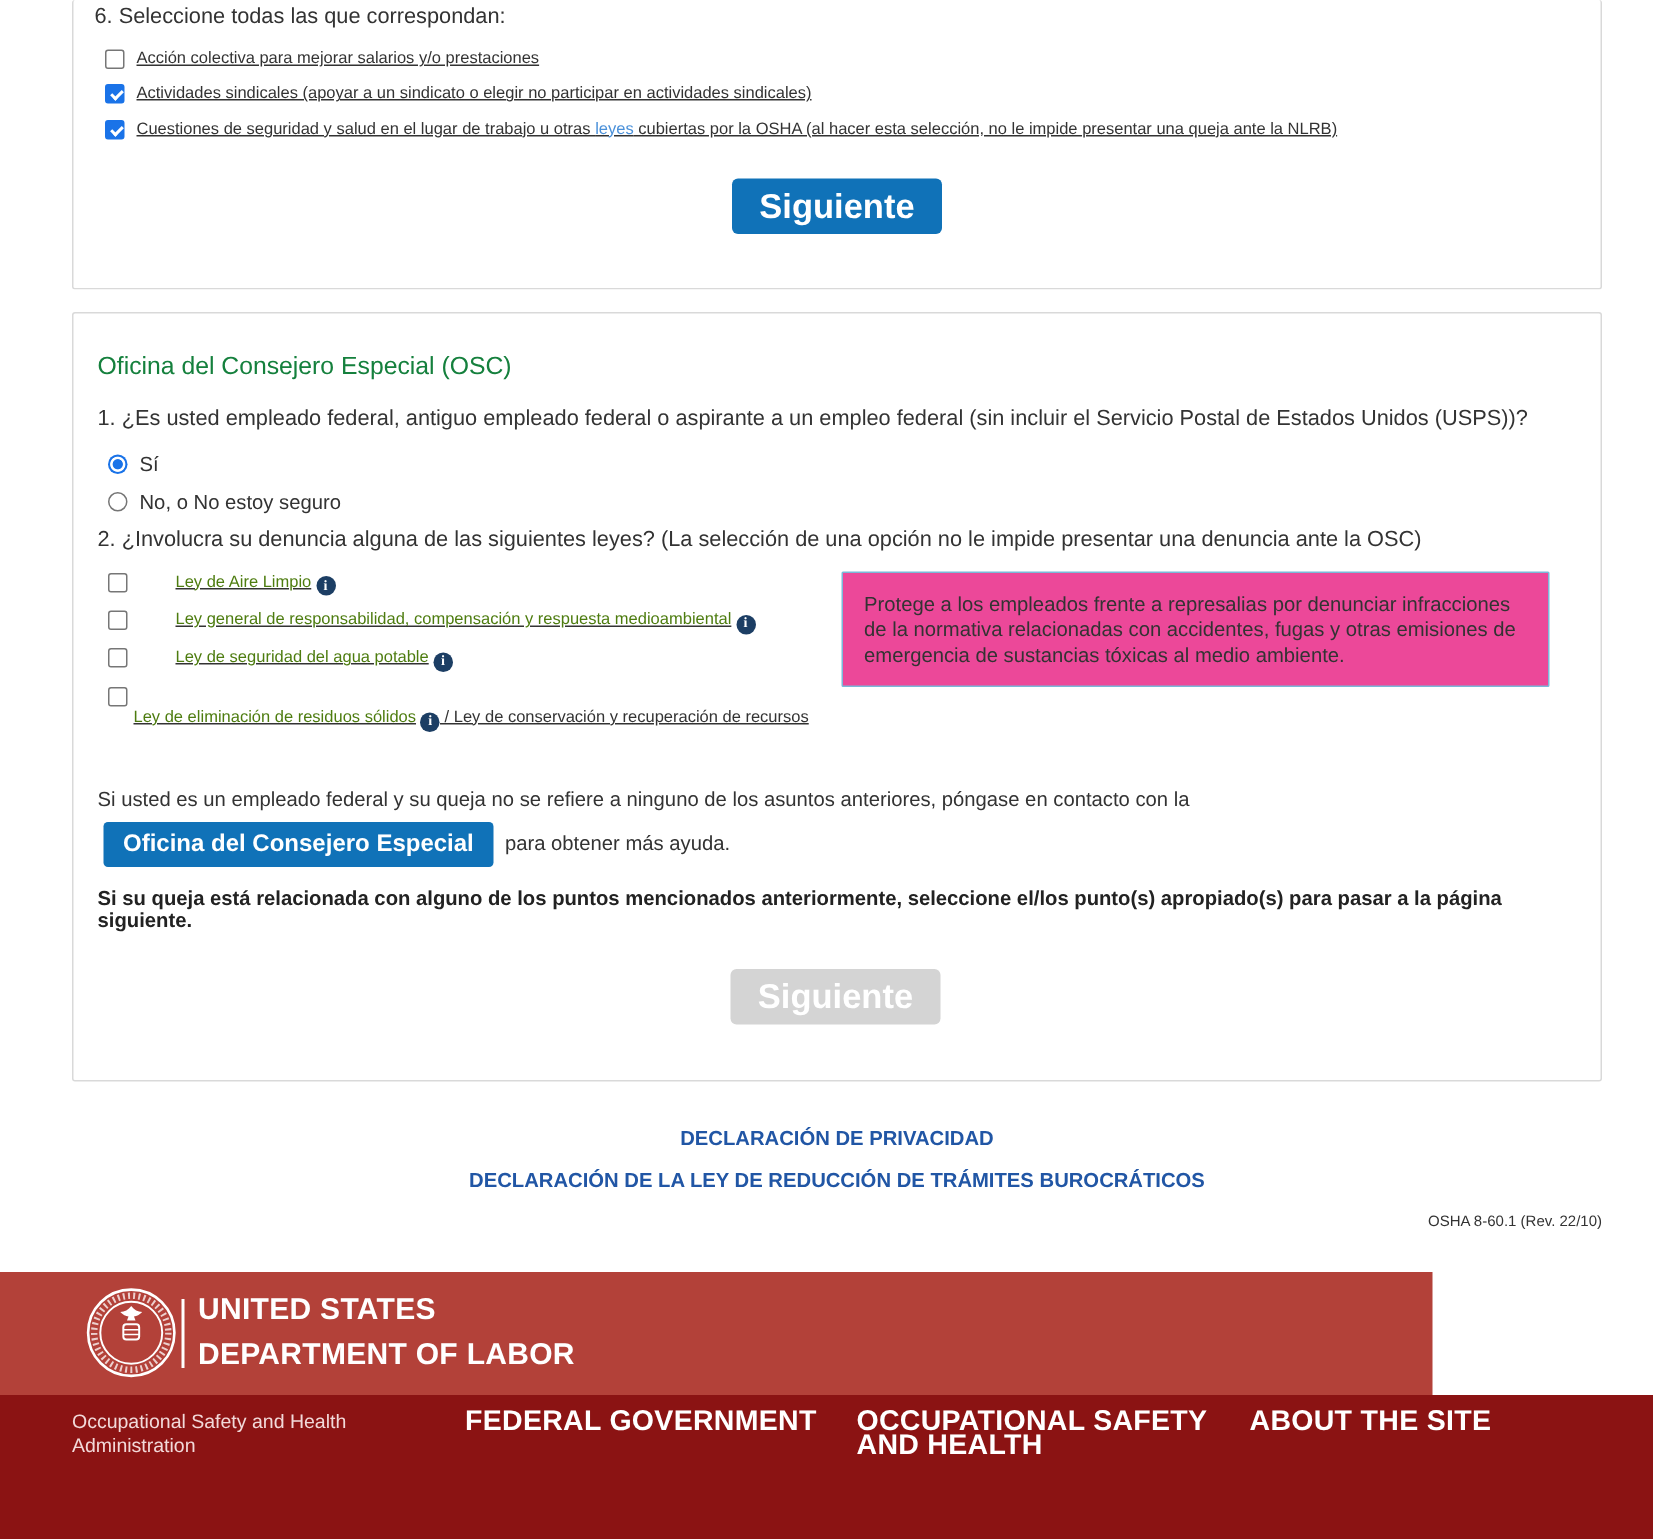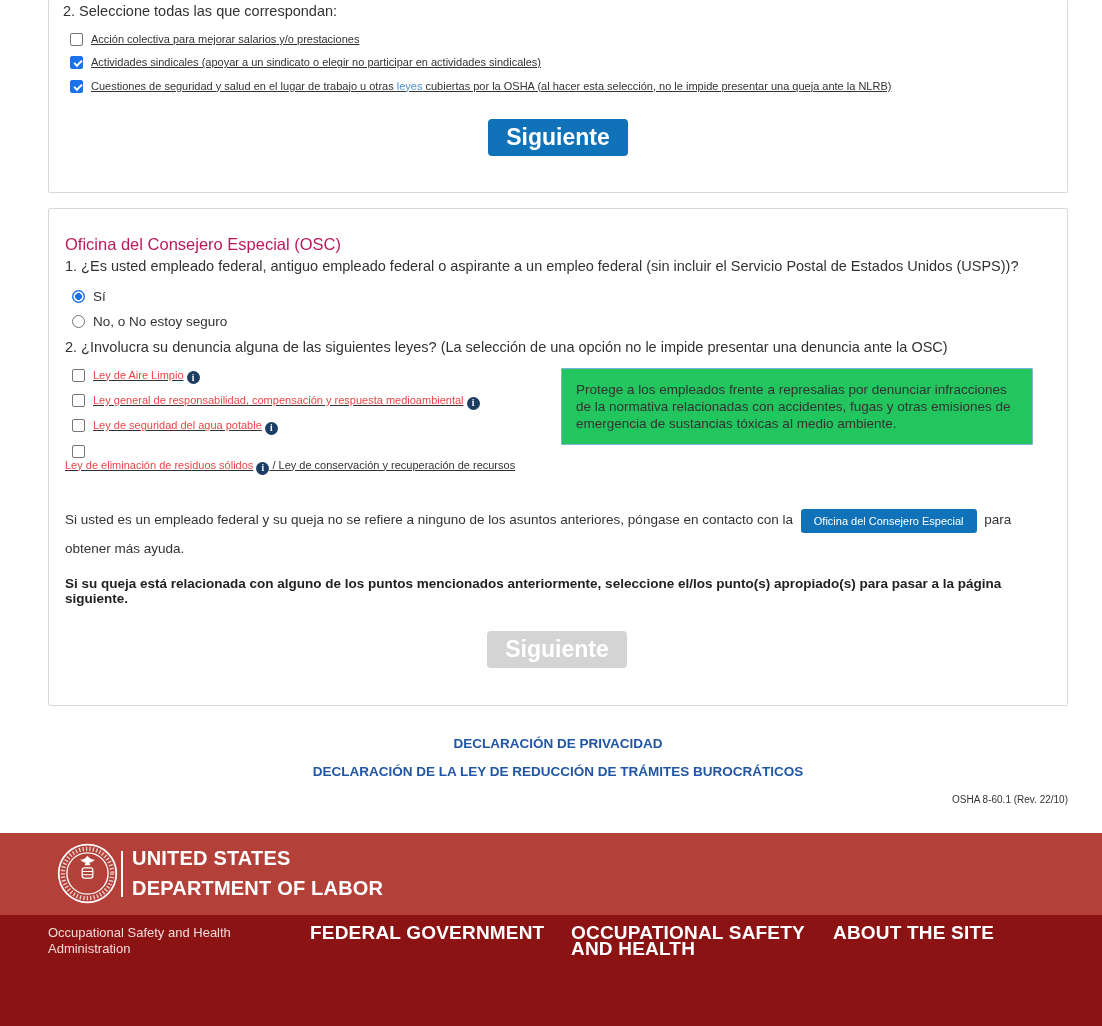--- a/index.html
+++ b/index.html
@@ -23,80 +23,80 @@
   .cb.checked { background:#1a73e8; border-color:#1a73e8; }
   .cb.checked::after { content:""; position:absolute; left:2.5px; top:3px; width:6px; height:3px;
         border-left:2px solid #fff; border-bottom:2px solid #fff; transform:rotate(-45deg); }
 
   .radio { flex:0 0 auto; width:13px; height:13px; margin:1px 8px 0 7px; border-radius:50%;
         border:1px solid #757575; background:#fff; cursor:pointer; }
   .radio.checked { border:none;
         background:radial-gradient(circle, #1a73e8 0 34%, #fff 40% 52%, #1a73e8 58% 100%); }
 
   a.inline-link { color:#4a90d9; text-decoration:none; cursor:pointer; }
-  a.law-link { color:#ef4444; text-decoration:none; cursor:pointer; }
+  a.law-link { color:#4d7c0f; text-decoration:none; cursor:pointer;margin-left:24px; }
 
   .info-icon { display:inline-flex; width:13px; height:13px; border-radius:50%; background:#1c3e64;
         color:#fff; font-size:9.5px; font-weight:bold; align-items:center; justify-content:center;
         vertical-align:-2px; margin-left:3px; font-family:"Liberation Serif",serif; }
   .info-icon::after { content:"i"; }
 
   .btn-next { display:block; margin:25px auto 0; min-width:136px; height:37px; padding:0 18px;
         background:#1072b8; border:none; border-radius:4px; color:#fff; font-weight:bold;
         font-size:23px; font-family:inherit; cursor:pointer; }
   .btn-next.disabled { background:#d4d4d4; cursor:default; }
 
-  .sec2-title { font-size:16.5px; font-weight:normal; color:#be185d; margin-bottom:4px; }
+  .sec2-title { font-size:16.5px; font-weight:normal; color:#15803d; margin-bottom:17px; }
   .q1 { margin-bottom:15px; }
   .radio-row { display:flex; align-items:flex-start; font-size:13.5px; margin-bottom:10px;text-align:center; }
   .q2 { margin:6px 0 13px; }
 
   .laws-wrap { display:flex; align-items:flex-start; }
   .laws-col { width:505px; }
   .laws-col .opt-row { margin-bottom:8.5px; }
   .law-label { line-height:1.35; }
   .law-suffix { color:#333; }
 
-  .info-box { width:480px; margin-left:auto; margin-right:16px; background:#22c55e;
+  .info-box { width:480px; margin-left:auto; margin-right:16px; background:#ec4899;
         border:1px solid #7ab8d9; padding:12px 14px; font-size:13.5px; line-height:1.28;
         color:#333; border-radius:1px; }
 
   .osc-para { margin-top:23px; font-size:13.5px; line-height:2.1; }
   .btn-osc { display:inline-block; background:#1072b8; color:#fff; border:none; border-radius:3px;
-        padding:6px 13px; font-size:11px; font-weight:normal; font-family:inherit; cursor:pointer;
+        padding:6px 13px; font-size:16px; font-weight:bold; font-family:inherit; cursor:pointer;
         vertical-align:middle; margin:0 4px; }
   .bold-note { margin-top:13px; font-size:13.5px; font-weight:bold; color:#222; }
 
   .center-link { display:block; text-align:center; color:#2156a5; font-weight:bold; font-size:13.5px;
         text-decoration:none; cursor:pointer; }
   .link-privacy { margin-top:30px; }
   .link-paperwork { margin-top:13px; }
   .form-number { text-align:right; font-size:10px; color:#333; margin-top:15px; }
 
-  .banner { margin-top:28px; width:1102px; height:82px; background:#b34139; display:flex;
+  .banner { margin-top:28px; width:955px; height:82px; background:#b34139; display:flex;
         align-items:center; padding-left:57px; }
   .seal { width:61px; height:61px; flex:0 0 auto; }
   .banner-divider { width:2px; height:46px; background:#fff; margin:0 9px 0 3px; }
   .banner-text { color:#fff; font-weight:bold; font-size:20px; line-height:1.47; letter-spacing:.2px; }
 
   .footer { width:1102px; height:199px; background:#8b1313; padding:10px 0 0 48px; display:flex; }
   .fcol { font-size:13px; line-height:16.6px; }
   .fcol1 { flex:0 0 262px; color:#f2d9d9; }
   .fcol2 { flex:0 0 261px; }
   .fcol3 { flex:0 0 262px; }
   .fcol4 { flex:1 1 auto; }
   .fcol h4 { color:#fff; font-size:19px; font-weight:bold; margin-bottom:10px; letter-spacing:.2px; }
 </style>
 </head>
 <body>
 
 <div class="main">
 
   <section class="box box1">
-    <div class="q-text">2. Seleccione todas las que correspondan:</div>
+    <div class="q-text">6. Seleccione todas las que correspondan:</div>
 
     <div class="opt-row">
       <span class="cb"></span>
       <span>Acción colectiva para mejorar salarios y/o prestaciones</span>
     </div>
 
     <div class="opt-row">
       <span class="cb checked"></span>
       <span>Actividades sindicales (apoyar a un sindicato o elegir no participar en actividades sindicales)</span>
     </div>

